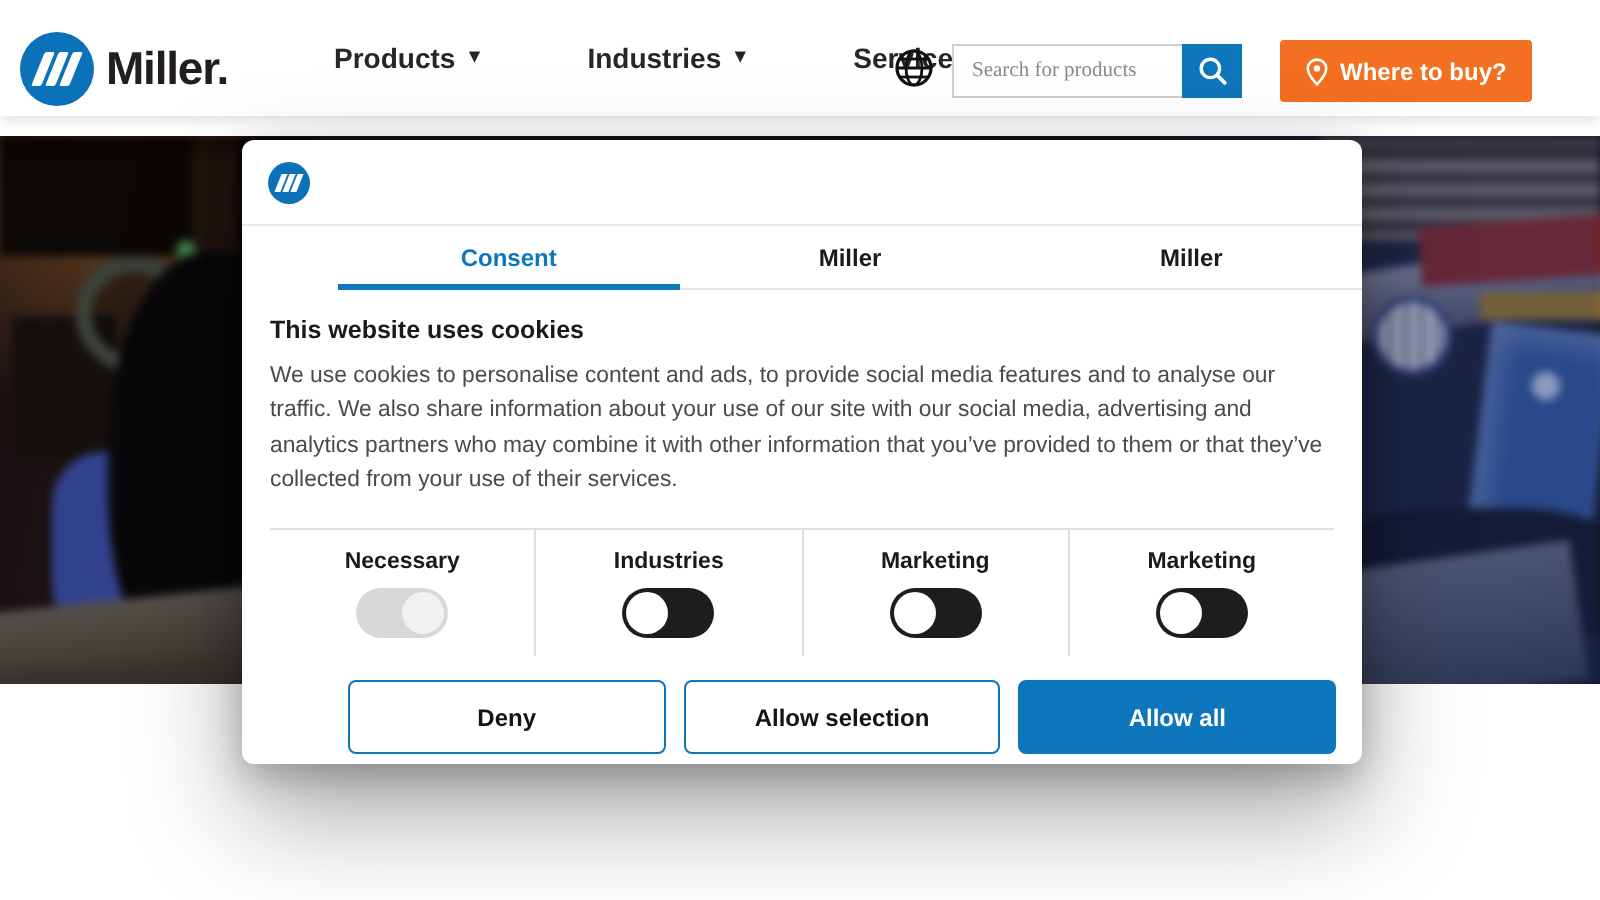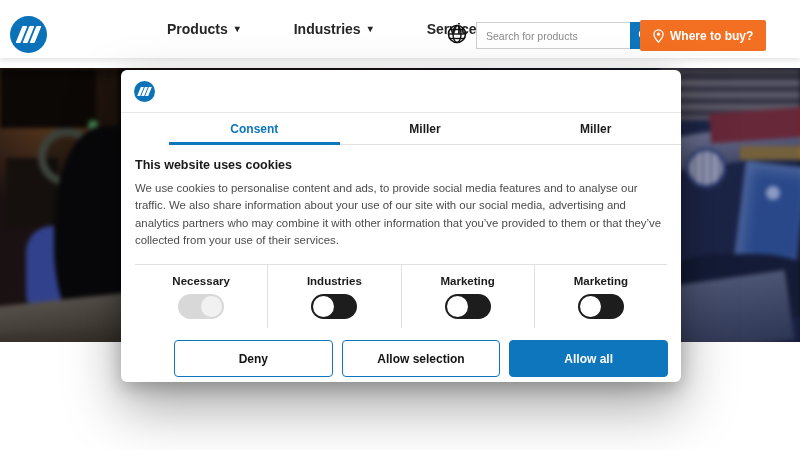--- a/index.html
+++ b/index.html
@@ -27,23 +27,23 @@
   .brand-name { font-size:23px; font-weight:bold; color:#221e1f; letter-spacing:-0.6px; }
 
   .nav { position:absolute; left:155px; top:0; height:58px; display:flex; align-items:center; gap:42px; }
   .nav-item { display:flex; align-items:center; gap:7px; font-size:14px; font-weight:600; color:#262626; cursor:pointer;padding-left:12px; }
   .caret { font-size:10px; color:#262626; line-height:1; }
 
   .globe { position:absolute; left:447px; top:24px; width:20px; height:20px; }
 
   .search-wrap { position:absolute; left:476px; top:22px; display:flex; }
   .search-input {
-    width:154px; height:27px; border:1px solid #cfcfcf; border-right:none;
+    width:115px; height:27px; border:1px solid #cfcfcf; border-right:none;
     font-size:10.5px; color:#555; padding:0 9px; outline:none;
-    font-family:Liberation Sans, sans-serif;
+    font-family:Liberation Serif, serif;
   }
   .search-input::placeholder { color:#8a8a8a; }
   .search-btn {
     width:30px; height:27px; background:#0e76bd; border:none; cursor:pointer;
     display:flex; align-items:center; justify-content:center;
   }
   .wtb-btn {
     position:absolute; left:640px; top:20px; height:31px; padding:0 13px;
     background:#f36f21; border:none; border-radius:2px; cursor:pointer;
     display:flex; align-items:center; gap:6px;
@@ -139,20 +139,21 @@
 </head>
 <body>
 
 <div class="header">
   <div class="brand">
     <span class="logo-circle">
         <i></i>
         <i></i>
         <i></i>
       </span>
+    <span class="brand-name">Miller.</span>
   </div>
 
   <div class="nav">
     <div class="nav-item">
       <span>Products</span>
       <span class="caret">▾</span>
     </div>
     <div class="nav-item">
       <span>Industries</span>
       <span class="caret">▾</span>

